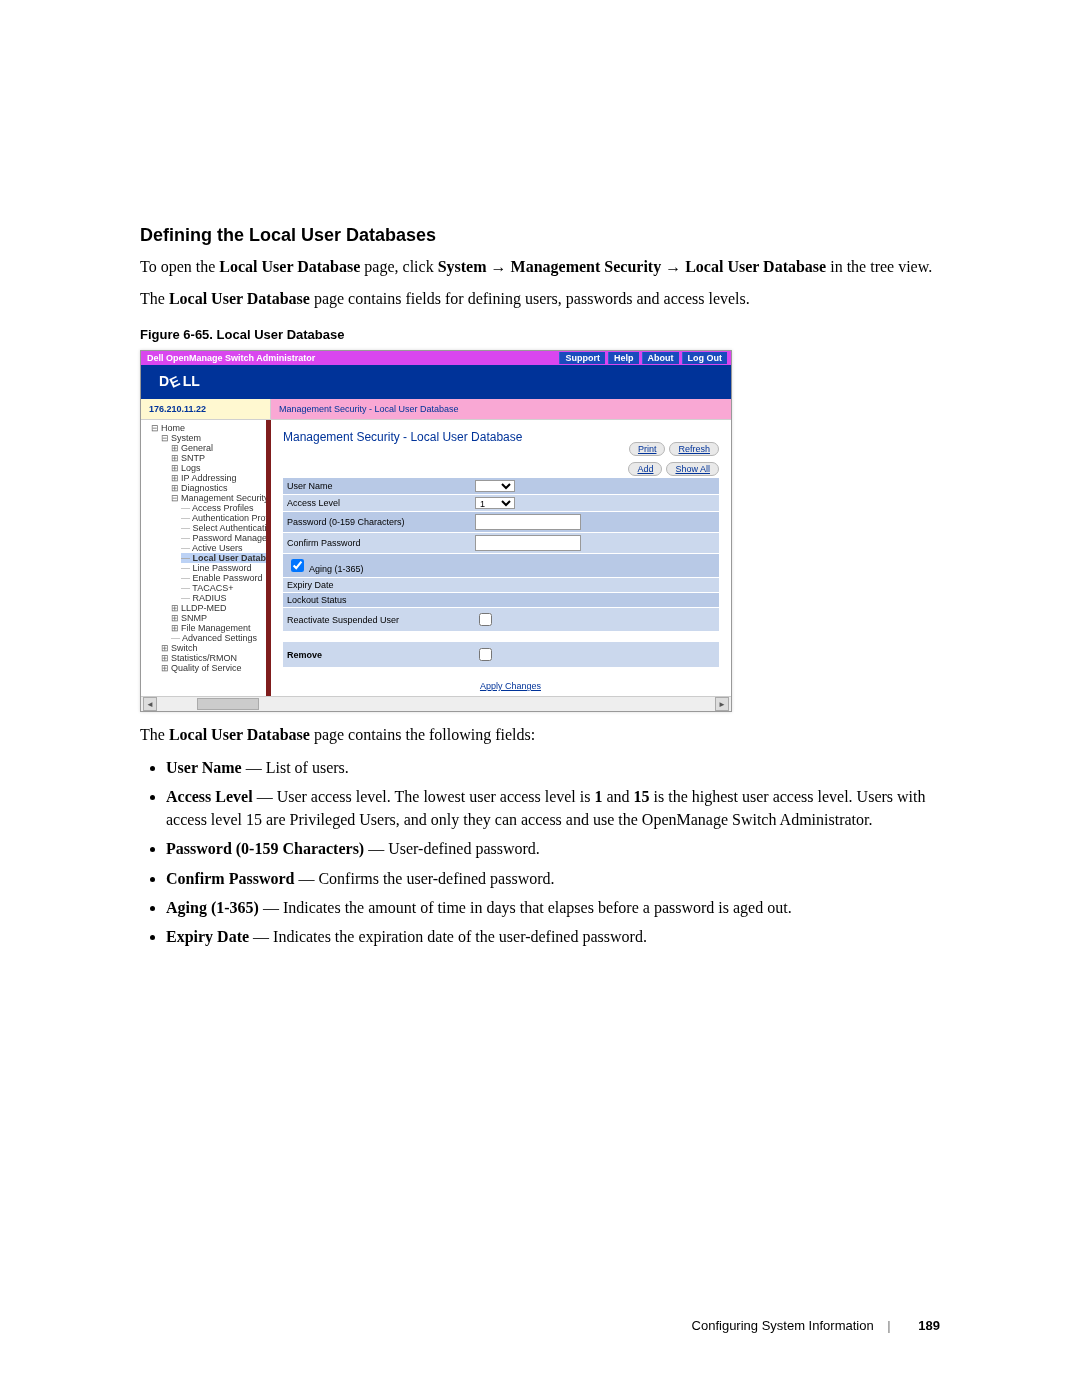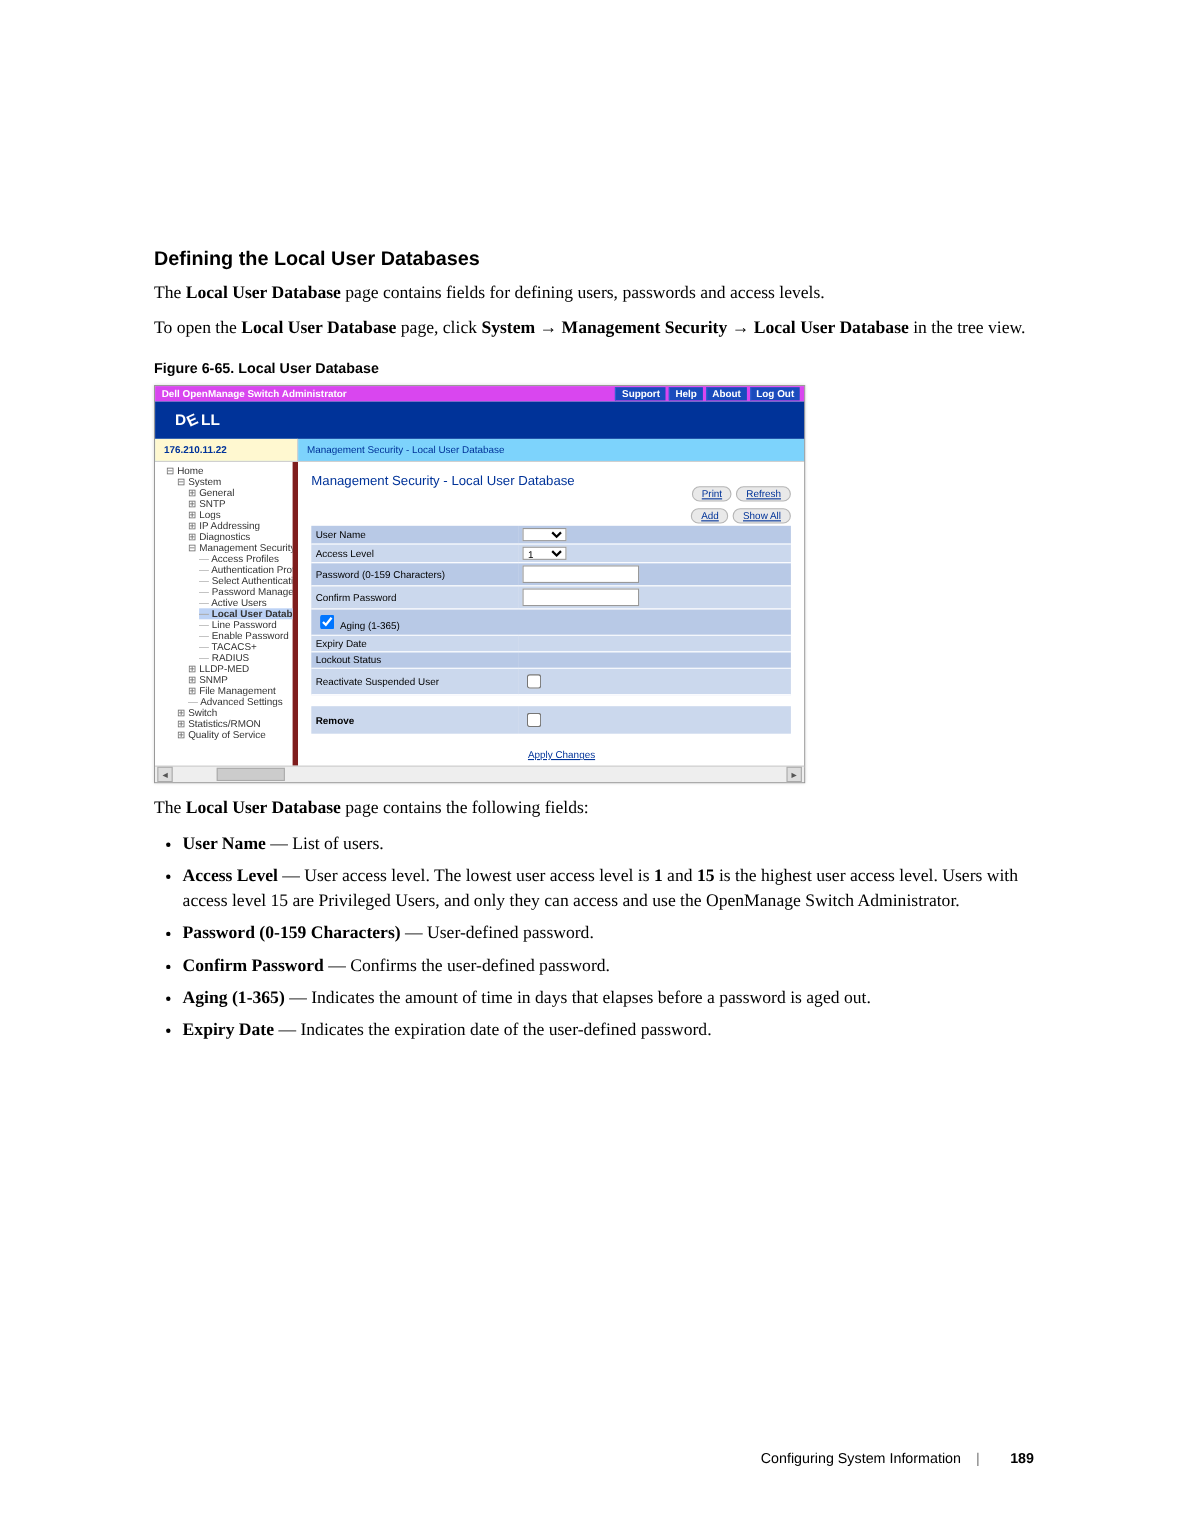--- a/index.html
+++ b/index.html
@@ -69,21 +69,21 @@
     height: 34px;
     background: #003399;
     display:flex; align-items:center;
     padding-left:18px;
   }
   .shot-logo svg { height:18px; }
   .shot-crumb-row {
     height: 20px;
     display:flex;
     border-bottom:1px solid #d0d0d0;
-    background:#7dd3fc;
+    background:#f9a8d4;
   }
   .shot-crumb-row .ip {
     width:130px; box-sizing:border-box;
     background:#fff8d0;
     border-right:1px solid #d0d0d0;
     display:flex; align-items:center;
     padding-left:8px;
     font-weight:bold;
     color:#003399;
   }
@@ -199,25 +199,25 @@
   .footer .bar { margin:0 10px; color:#777; }
 </style>
 </head>
 <body>
 
 <div class="page">
 
   <h2 class="section-heading">Defining the Local User Databases</h2>
 
   <p class="body">
+    <span>To open the </span><span class="b">Local User Database</span><span> page, click </span><span class="b">System</span><span> → </span><span class="b">Management Security</span><span> → </span><span class="b">Local User Database</span><span> in the tree view.</span>
+  </p>
+
+  <p class="body">
     <span>The </span><span class="b">Local User Database</span><span> page contains fields for defining users, passwords and access levels.</span>
-  </p>
-
-  <p class="body">
-    <span>To open the </span><span class="b">Local User Database</span><span> page, click </span><span class="b">System</span><span> → </span><span class="b">Management Security</span><span> → </span><span class="b">Local User Database</span><span> in the tree view.</span>
   </p>
 
   <div class="fig-caption">Figure 6-65.    Local User Database</div>
 
   <div class="shot">
     <div class="shot-top">
       <span class="title">Dell OpenManage Switch Administrator</span>
       <div class="links">
         <span>Support</span>
         <span>Help</span>

